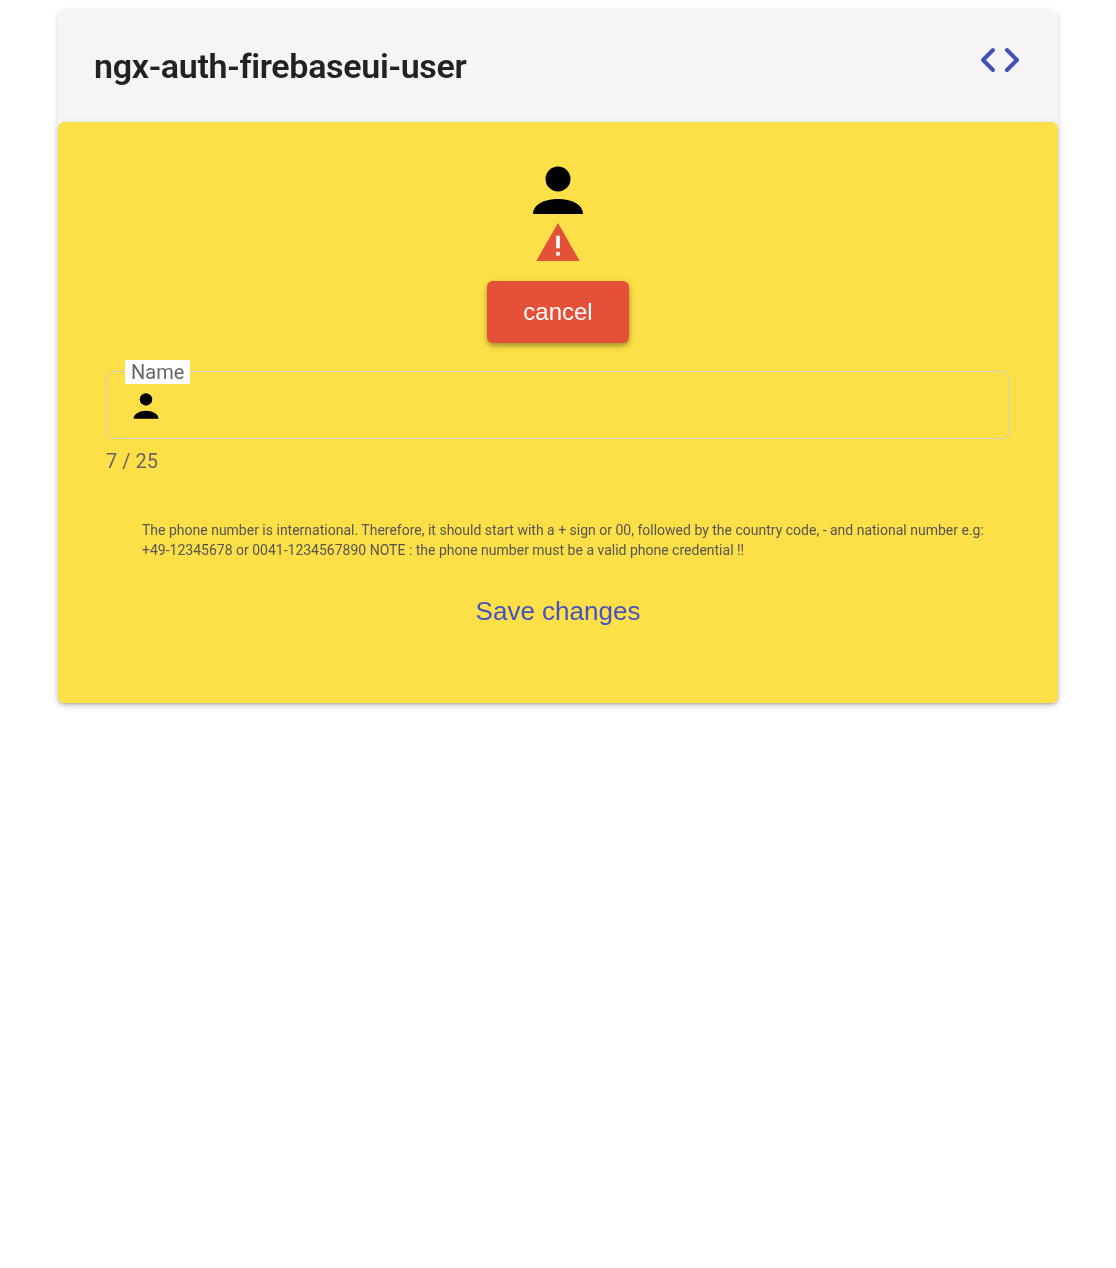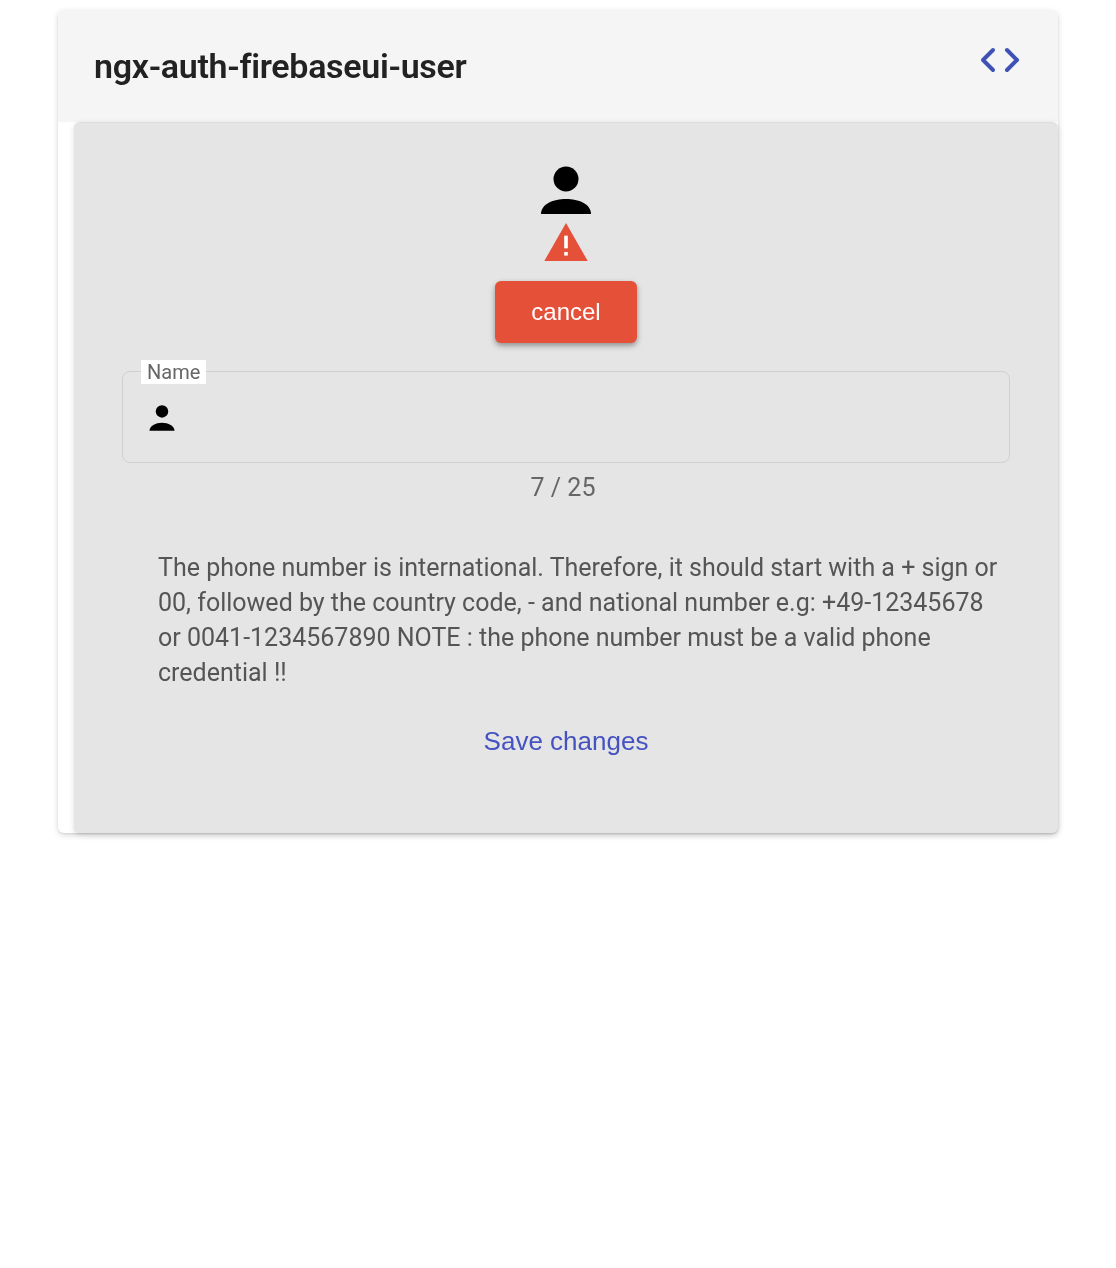--- a/index.html
+++ b/index.html
@@ -47,22 +47,22 @@
   }
   .code-toggle {
     color: var(--primary);
     display: inline-flex;
     align-items: center;
     cursor: pointer;
   }
   .code-toggle svg { display:block; }
 
   .inner-card {
-    margin: 0 0 0 16px;
-    background: #e5e5e5;
+    margin: 0 0 0 0;
+    background: #fde047;
     border-radius: 6px;
     box-shadow: 0 2px 6px rgba(0,0,0,0.12), 0 1px 2px rgba(0,0,0,0.06);
     padding: 40px 48px 68px 48px;
     border-top: 1px solid rgba(0,0,0,0.03);
   }
 
   .avatar-block {
     display: flex;
     flex-direction: column;
     align-items: center;
@@ -86,21 +86,21 @@
     cursor: pointer;
     box-shadow: 0 3px 6px rgba(0,0,0,0.25), 0 2px 4px rgba(0,0,0,0.15);
   }
 
   
   .field-wrap { margin-top: 28px; position: relative; }
   .field {
     position: relative;
     border: 1px solid #d0d0d0;
     border-radius: 8px;
-    height: 92px;
+    height: 68px;
     display: flex;
     align-items: center;
     padding: 0 24px;
   }
   .field .floating-label {
     position: absolute;
     top: -12px;
     left: 18px;
     padding: 0 6px;
     background: #fff;
@@ -113,27 +113,27 @@
     outline: none;
     font-size: 26px;
     color: #222;
     background: transparent;
   }
   .field input::placeholder { color: #8a8a8a; }
   .field .suffix-icon { color: #222; display:flex; align-items:center; }
   .field .suffix-icon svg { display:block; }
 
   .counter {
-    text-align: center;
-    font-size: 25px;
+    text-align: left;
+    font-size: 20px;
     color: var(--grey-600);
     margin: 10px 6px 0 0;
   }
   .hint {
-    font-size: 25px;
+    font-size: 14px;
     line-height: 1.4;
     color: var(--grey-700);
     margin: 14px 0 0 36px;
     padding-right: 10px;
   }
 
   .save-row {
     text-align: center;
     margin-top: 28px;
     text-decoration: underline;

